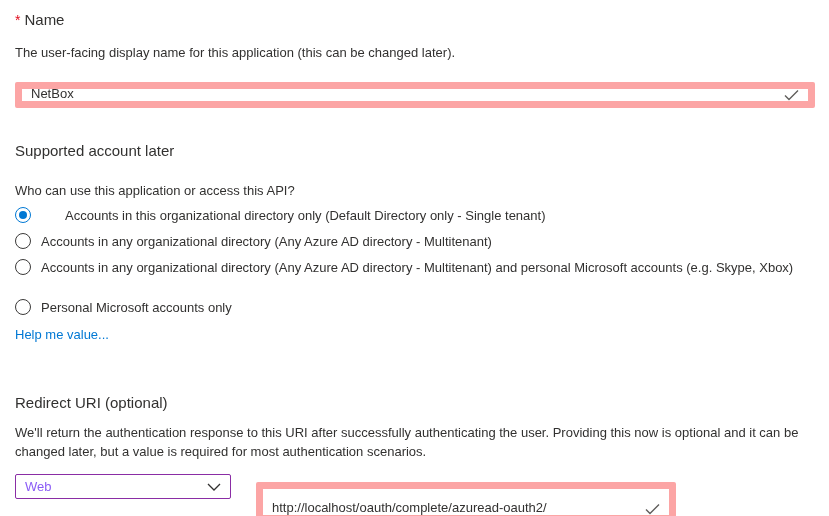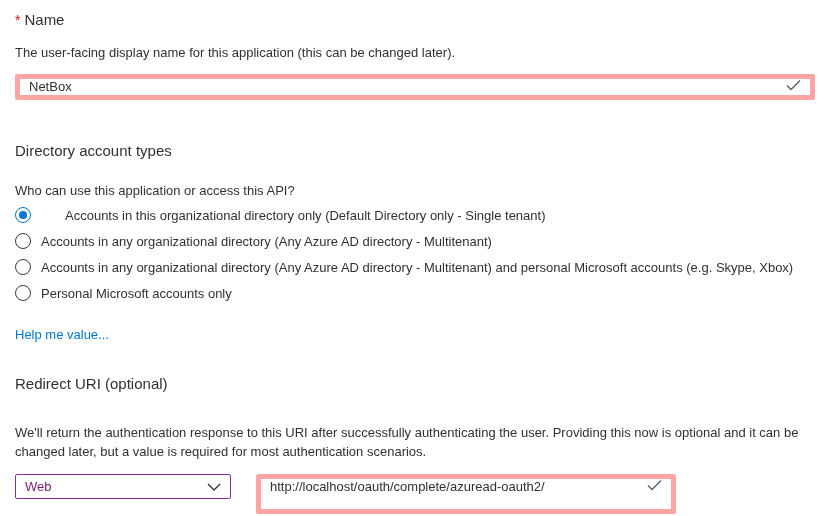--- a/index.html
+++ b/index.html
@@ -25,26 +25,27 @@
   .required-marker { color: #e00b1c; margin-right: 4px; font-size: 14px; }
   .body-text {
     position: absolute;
     left: 15px;
     font-size: 13px;
     color: #323130;
     line-height: 19px;
   }
   .text-input {
     position: absolute;
-    border: 5px solid #fca5a5;
+    border: 7px solid #fca5a5;
     border-radius: 2px;
     background: #ffffff;
     display: flex;
-    align-items: flex-start;
+    align-items: flex-end;
     height: 26px;
+    margin-top: 8px;
   }
   .text-input input {
     flex: 1;
     border: none;
     outline: none;
     background: transparent;
     font-family: "Liberation Sans", "DejaVu Sans", sans-serif;
     font-size: 13px;
     color: #323130;
     padding: 0 4px 0 9px;
@@ -102,21 +103,21 @@
     border: 1px solid #8a2da5;
     border-radius: 2px;
     background: #ffffff;
     display: flex;
     align-items: center;
     justify-content: space-between;
     height: 25px;
     padding: 0 9px;
     cursor: pointer;
   }
-  .select-box .select-value { font-size: 13px; color: #701a75; }
+  .select-box .select-value { font-size: 13px; color: #8b5cf6; }
 </style>
 </head>
 <body>
 
 <div class="canvas">
 
   <div class="section-heading" style="top:11px;">
     <span class="required-marker">*</span><span>Name</span>
   </div>
 
@@ -124,21 +125,21 @@
 
   <div class="text-input" style="left:15px; top:74px; width:800px;">
     <input type="text" value="NetBox" style="">
     <span class="input-check">
       <svg width="15" height="12" viewBox="0 0 15 12">
           <polyline points="1,6.5 5,10.5 14,1.5" fill="none" stroke="#605e5c" stroke-width="1.4"></polyline>
         </svg>
     </span>
   </div>
 
-  <div class="section-heading" style="top:142px;">Directory account types</div>
+  <div class="section-heading" style="top:142px;">Supported account later</div>
 
   <div class="body-text" style="top:181px;">Who can use this application or access this API?</div>
 
   <div class="radio-row selected" style="top:206px;gap:24px;">
     <span class="radio-circle">
         <span class="radio-dot"></span>
       </span>
     <span class="radio-label">Accounts in this organizational directory only (Default Directory only - Single tenant)</span>
   </div>
   <div class="radio-row" style="top:232px;">
@@ -146,30 +147,30 @@
         <span class="radio-dot"></span>
       </span>
     <span class="radio-label">Accounts in any organizational directory (Any Azure AD directory - Multitenant)</span>
   </div>
   <div class="radio-row" style="top:258px;">
     <span class="radio-circle">
         <span class="radio-dot"></span>
       </span>
     <span class="radio-label">Accounts in any organizational directory (Any Azure AD directory - Multitenant) and personal Microsoft accounts (e.g. Skype, Xbox)</span>
   </div>
-  <div class="radio-row" style="top:284px;">
+  <div class="radio-row" style="top:298px;">
     <span class="radio-circle">
         <span class="radio-dot"></span>
       </span>
     <span class="radio-label">Personal Microsoft accounts only</span>
   </div>
 
   <a class="link" style="top:327px;">Help me value...</a>
 
-  <div class="section-heading" style="top:375px;">Redirect URI (optional)</div>
+  <div class="section-heading" style="top:394px;">Redirect URI (optional)</div>
 
   <div class="body-text" style="top:423px; width:806px;">We'll return the authentication response to this URI after successfully authenticating the user. Providing this now is optional and it can be changed later, but a value is required for most authentication scenarios.</div>
 
   <div class="select-box" style="left:15px; top:474px; width:216px;">
     <span class="select-value">Web</span>
     <span style="display:flex;align-items:center;">
       <svg width="14" height="8" viewBox="0 0 14 8">
           <polyline points="1,1 7,7 13,1" fill="none" stroke="#323130" stroke-width="1.3"></polyline>
         </svg>
     </span>

